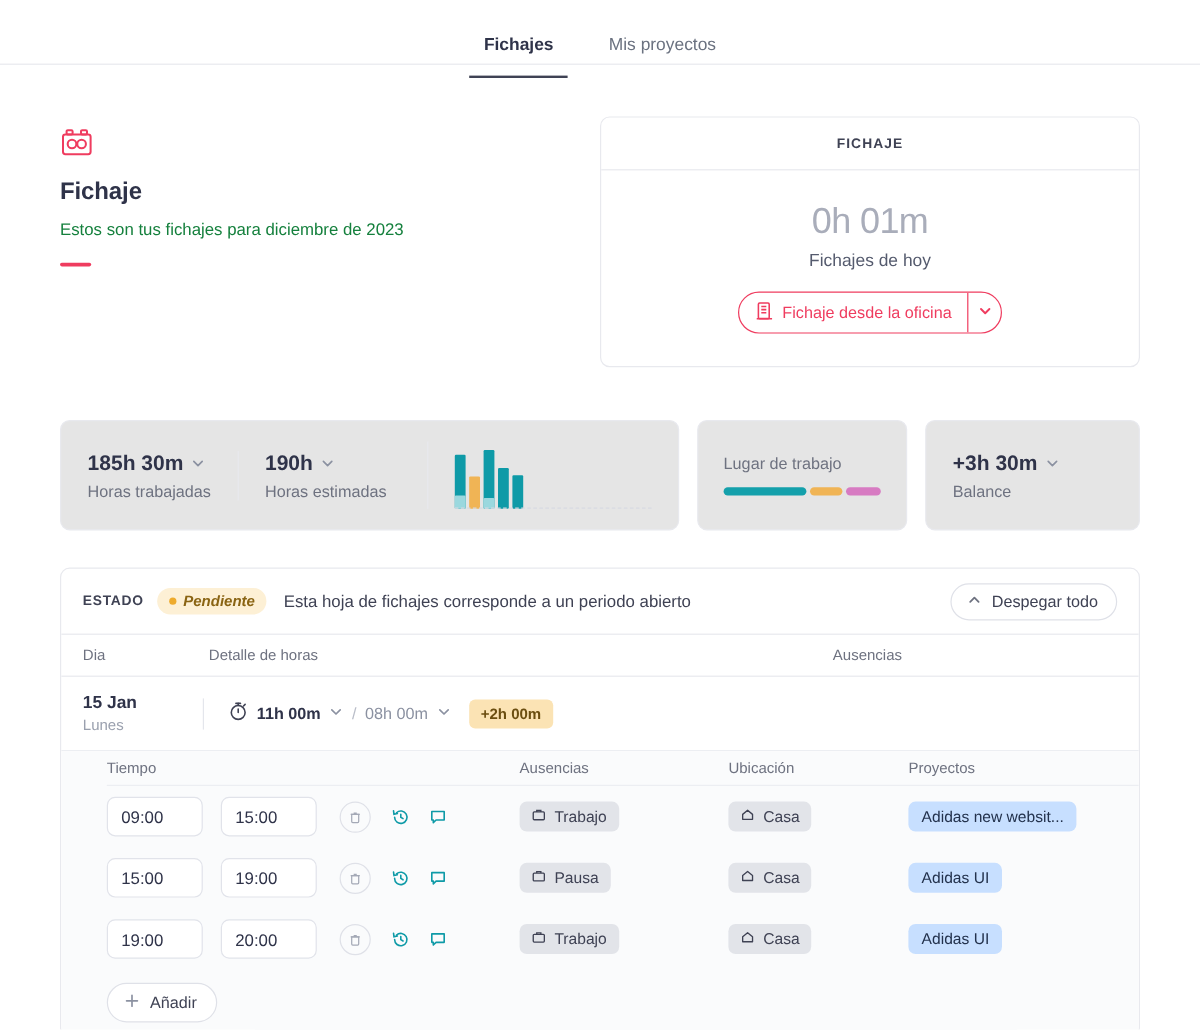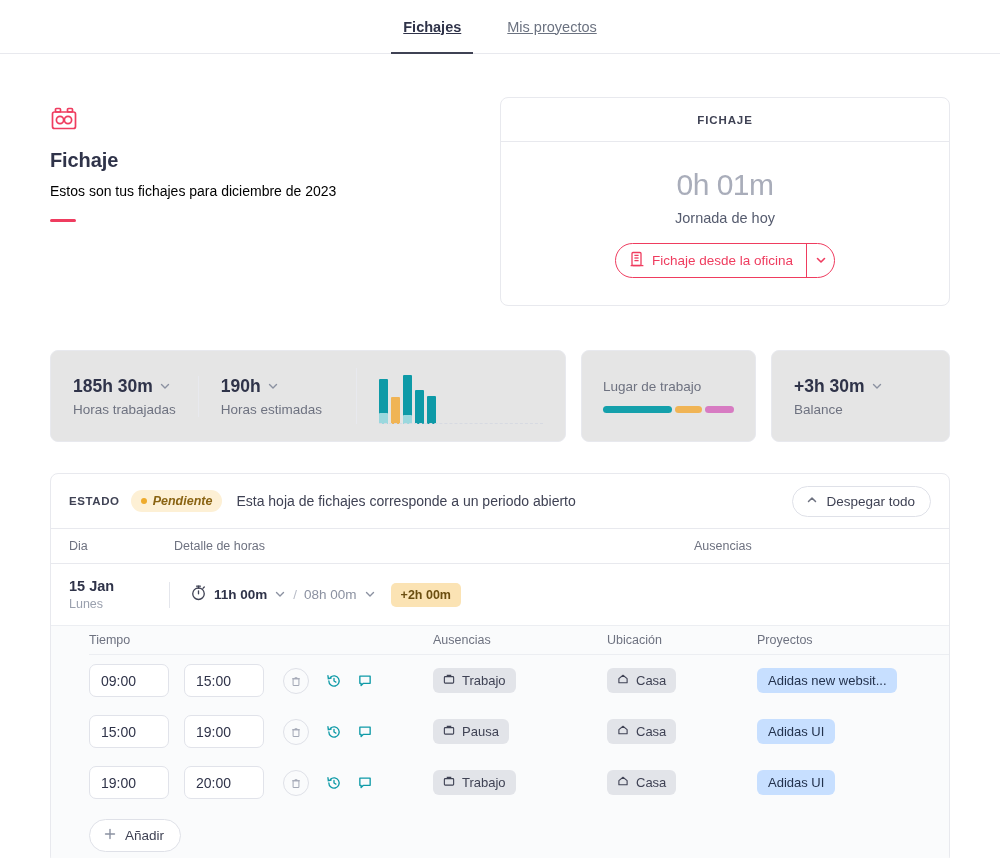--- a/index.html
+++ b/index.html
@@ -22,43 +22,42 @@
     background: #fff;
   }
   .tab {
     display: flex; align-items: center;
     padding: 0 12px;
     font-size: 14.5px;
     color: #6b7280;
     cursor: pointer;
     border-bottom: 2.5px solid transparent;
     position: relative;
-    top: 1px;
-    text-decoration: underline;
+    top: 12px;
   }
   .tab.active { color: #2f3349; font-weight: 600; border-bottom-color: #3f4254; }
 
   
   .page { padding: 0 50px; }
 
   .hero {
     display: flex;
     padding-top: 52px;
     gap: 0;
   }
   .hero-left { width: 450px; padding-top: 0; }
 
   .clock-icon { width: 28px; height: 25px; display:block; }
 
   .hero-title {
     font-size: 20px; font-weight: 700; color: #2f3349;
     margin-top: 18px; letter-spacing: -0.1px;
   }
   .hero-sub {
-    font-size: 14px; color: #000000; margin-top: 11px;
+    font-size: 14px; color: #15803d; margin-top: 11px;
   }
   .hero-rule {
     width: 26px; height: 3px; background: #ef3c5f; margin-top: 20px; border-radius: 2px;
   }
 
   
   .fichaje-card {
     width: 450px;
     border: 1px solid #e8e9ee;
     border-radius: 8px;
@@ -270,21 +269,21 @@
       </span>
       <div class="hero-title">Fichaje</div>
       <div class="hero-sub">Estos son tus fichajes para diciembre de 2023</div>
       <div class="hero-rule"></div>
     </div>
 
     <div class="fichaje-card">
       <div class="fichaje-head">FICHAJE</div>
       <div class="fichaje-body">
         <div class="fichaje-time">0h 01m</div>
-        <div class="fichaje-label">Jornada de hoy</div>
+        <div class="fichaje-label">Fichajes de hoy</div>
         <div class="punch-btn">
           <div class="punch-main">
             <span>
               <svg viewBox="0 0 14 16" width="14" height="16" fill="none" stroke="#ef3c5f" stroke-width="1.3">
                 <rect x="2" y="1.5" width="9" height="13" rx="1"></rect>
                 <line x1="4.4" y1="4.4" x2="8.6" y2="4.4"></line>
                 <line x1="4.4" y1="7" x2="8.6" y2="7"></line>
                 <line x1="4.4" y1="9.6" x2="8.6" y2="9.6"></line>
                 <line x1="0.6" y1="14.6" x2="13.4" y2="14.6"></line>
               </svg>

